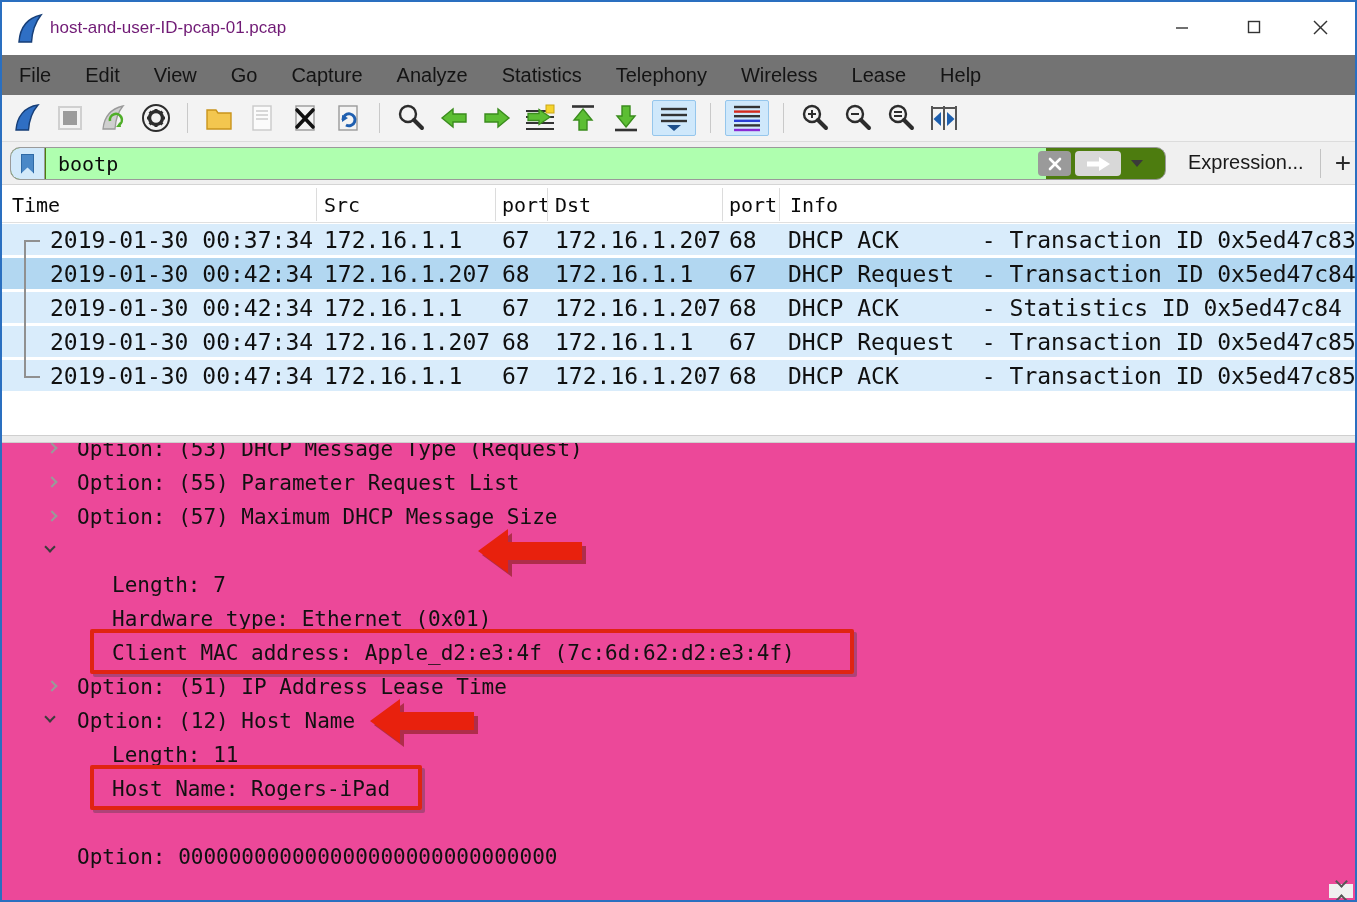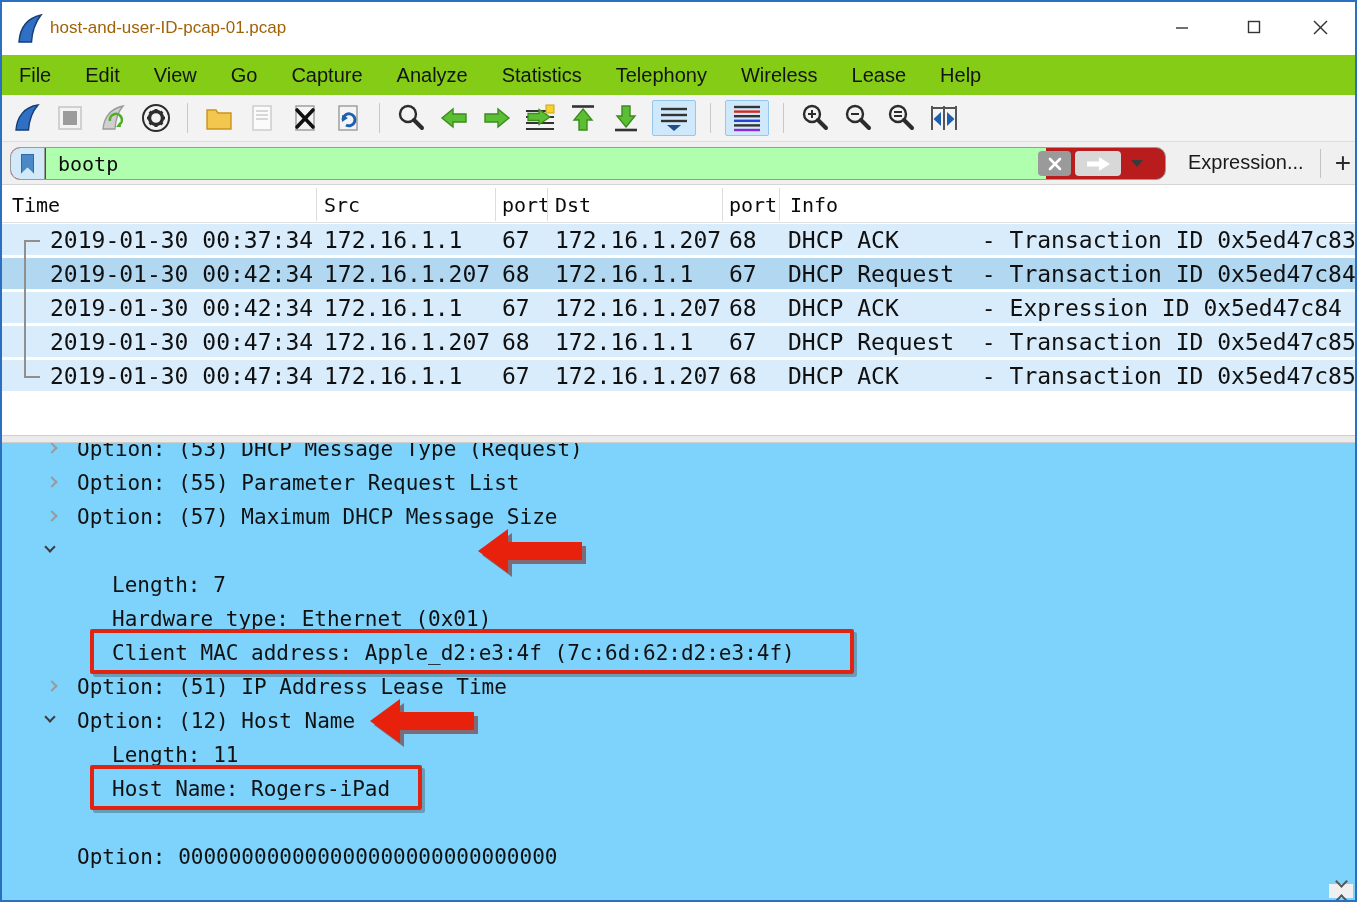--- a/index.html
+++ b/index.html
@@ -5,40 +5,40 @@
   html,body{margin:0;padding:0;background:#888;}
   *{box-sizing:border-box;}
   .window{position:relative;width:1357px;height:902px;background:#fff;
     border:2px solid #2a6fc0;overflow:hidden;
     font-family:"Liberation Sans",sans-serif;color:#1a1a1a;}
   .mono{font-family:"DejaVu Sans Mono","Liberation Mono",monospace;}
 
   
   .titlebar{position:absolute;left:0;top:0;right:0;height:53px;background:#fff;}
   .titlebar .fin{position:absolute;left:14px;top:11px;}
-  .title-text{position:absolute;left:48px;top:16px;font-size:17px;color:#a16207;}
+  .title-text{position:absolute;left:48px;top:16px;font-size:17px;color:#701a75;}
   .winbtn{position:absolute;top:0;width:62px;height:50px;display:flex;align-items:center;justify-content:center;}
   .wb-min{right:142px;} .wb-max{right:70px;} .wb-close{right:4px;}
 
   
-  .menubar{position:absolute;left:0;top:53px;right:0;height:40px;background:#84cc16;display:flex;align-items:center;}
+  .menubar{position:absolute;left:0;top:53px;right:0;height:40px;background:#737373;display:flex;align-items:center;}
   .menu-item{padding:0 17px;font-size:20px;color:#141414;height:40px;display:flex;align-items:center;}
   .menu-item:first-child{margin-left:0;}
 
   
   .toolbar{position:absolute;left:0;top:93px;right:0;height:47px;background:#f3f3f3;
     border-bottom:1px solid #dcdcdc;display:flex;align-items:center;padding-left:8px;gap:9px;}
   .tbtn{width:34px;height:36px;display:flex;align-items:center;justify-content:center;}
   .tbtn.act{background:#cfe8fb;border:1px solid #95c6ec;border-radius:2px;width:44px;}
   .tsep{width:1px;height:30px;background:#c9c9c9;margin:0 5px;}
 
   
   .filterbar{position:absolute;left:0;top:140px;right:0;height:43px;background:#f0f0f0;
     border-bottom:1px solid #d5d5d5;}
-  .filter-box{position:absolute;left:8px;top:5px;width:1156px;height:33px;background:#b91c1c;
+  .filter-box{position:absolute;left:8px;top:5px;width:1156px;height:33px;background:#4d7c0f;
     border:1px solid #9a9a9a;border-radius:10px;overflow:hidden;}
   .bm-btn{position:absolute;left:0;top:0;width:34px;height:31px;background:#d2e9fa;
     border-right:1px solid #9a9a9a;display:flex;align-items:center;justify-content:center;}
   .bm-glyph{width:13px;height:20px;background:#4a88c7;border:1px solid #2f6aa6;
     clip-path:polygon(0 0,100% 0,100% 100%,50% 70%,0 100%);}
   .filter-input{position:absolute;left:35px;top:0;width:1000px;height:31px;background:#afffaf;
     display:flex;align-items:center;padding-left:12px;font-size:20px;color:#0c0c0c;}
   .fx-btn{position:absolute;top:3px;width:33px;height:25px;border-radius:4px;display:flex;align-items:center;justify-content:center;}
   .fx-clear{left:1027px;background:#9a9a9a;}
   .fx-apply{left:1064px;background:#d8d8d8;width:46px;}
@@ -59,21 +59,21 @@
   .prow.sel .band{background:#b2d7f1;}
   .prow span{position:absolute;top:4px;font-size:23px;line-height:24px;color:#101010;white-space:pre;}
   .bracket{position:absolute;left:22px;top:54px;width:16px;height:138px;
     border-left:2px solid #909090;border-top:2px solid #909090;border-bottom:2px solid #909090;}
 
   
   .divider{position:absolute;left:0;top:433px;right:0;height:8px;background:#ebebeb;
     border-top:1px solid #cfcfcf;border-bottom:1px solid #cfcfcf;}
 
   
-  .dpane{position:absolute;left:0;top:441px;right:0;bottom:0;background:#7dd3fc;overflow:hidden;}
+  .dpane{position:absolute;left:0;top:441px;right:0;bottom:0;background:#ec4899;overflow:hidden;}
   .dline{position:absolute;left:0;right:30px;height:34px;}
   .dline .txt{position:absolute;top:4px;font-size:21px;line-height:26px;color:#111;white-space:pre;}
   .t-opt{left:75px;} .t-sub{left:110px;}
   .chev{position:absolute;left:46px;top:12px;width:8px;height:8px;
     border-right:2px solid #9a9a9a;border-bottom:2px solid #9a9a9a;transform:rotate(-45deg);}
   .chev.exp{border-color:#3c3c3c;transform:rotate(45deg);top:9px;left:44px;}
 
   .redbox{position:absolute;border:4px solid #e02412;border-radius:2px;
     box-shadow:3px 3px 0 rgba(60,60,60,0.35);}
   .rb-mac{left:88px;top:186px;width:764px;height:45px;}
@@ -363,21 +363,21 @@
       <span style="left:727px">67</span>
       <span style="left:786px">DHCP Request  - Transaction ID 0x5ed47c84</span>
     </div>
     <div class="prow" style="top:106px">
       <div class="band"></div>
       <span style="left:48px">2019-01-30 00:42:34</span>
       <span style="left:322px">172.16.1.1</span>
       <span style="left:500px">67</span>
       <span style="left:553px">172.16.1.207</span>
       <span style="left:727px">68</span>
-      <span style="left:786px">DHCP ACK      - Expression ID 0x5ed47c84</span>
+      <span style="left:786px">DHCP ACK      - Statistics ID 0x5ed47c84</span>
     </div>
     <div class="prow" style="top:140px">
       <div class="band"></div>
       <span style="left:48px">2019-01-30 00:47:34</span>
       <span style="left:322px">172.16.1.207</span>
       <span style="left:500px">68</span>
       <span style="left:553px">172.16.1.1</span>
       <span style="left:727px">67</span>
       <span style="left:786px">DHCP Request  - Transaction ID 0x5ed47c85</span>
     </div>

